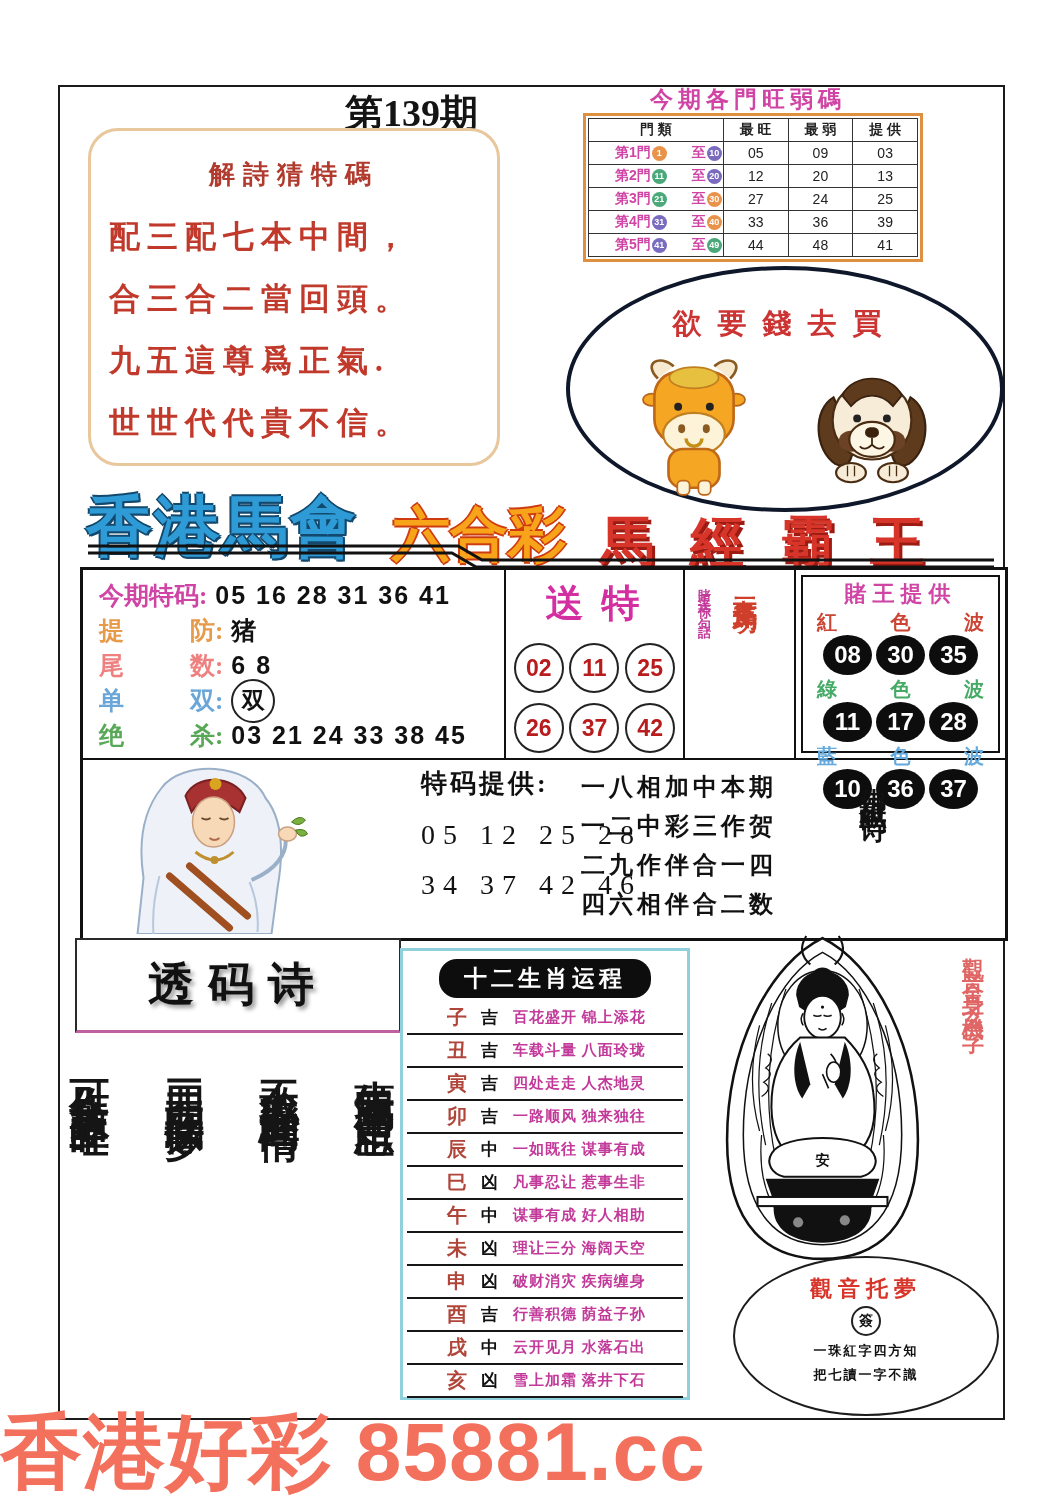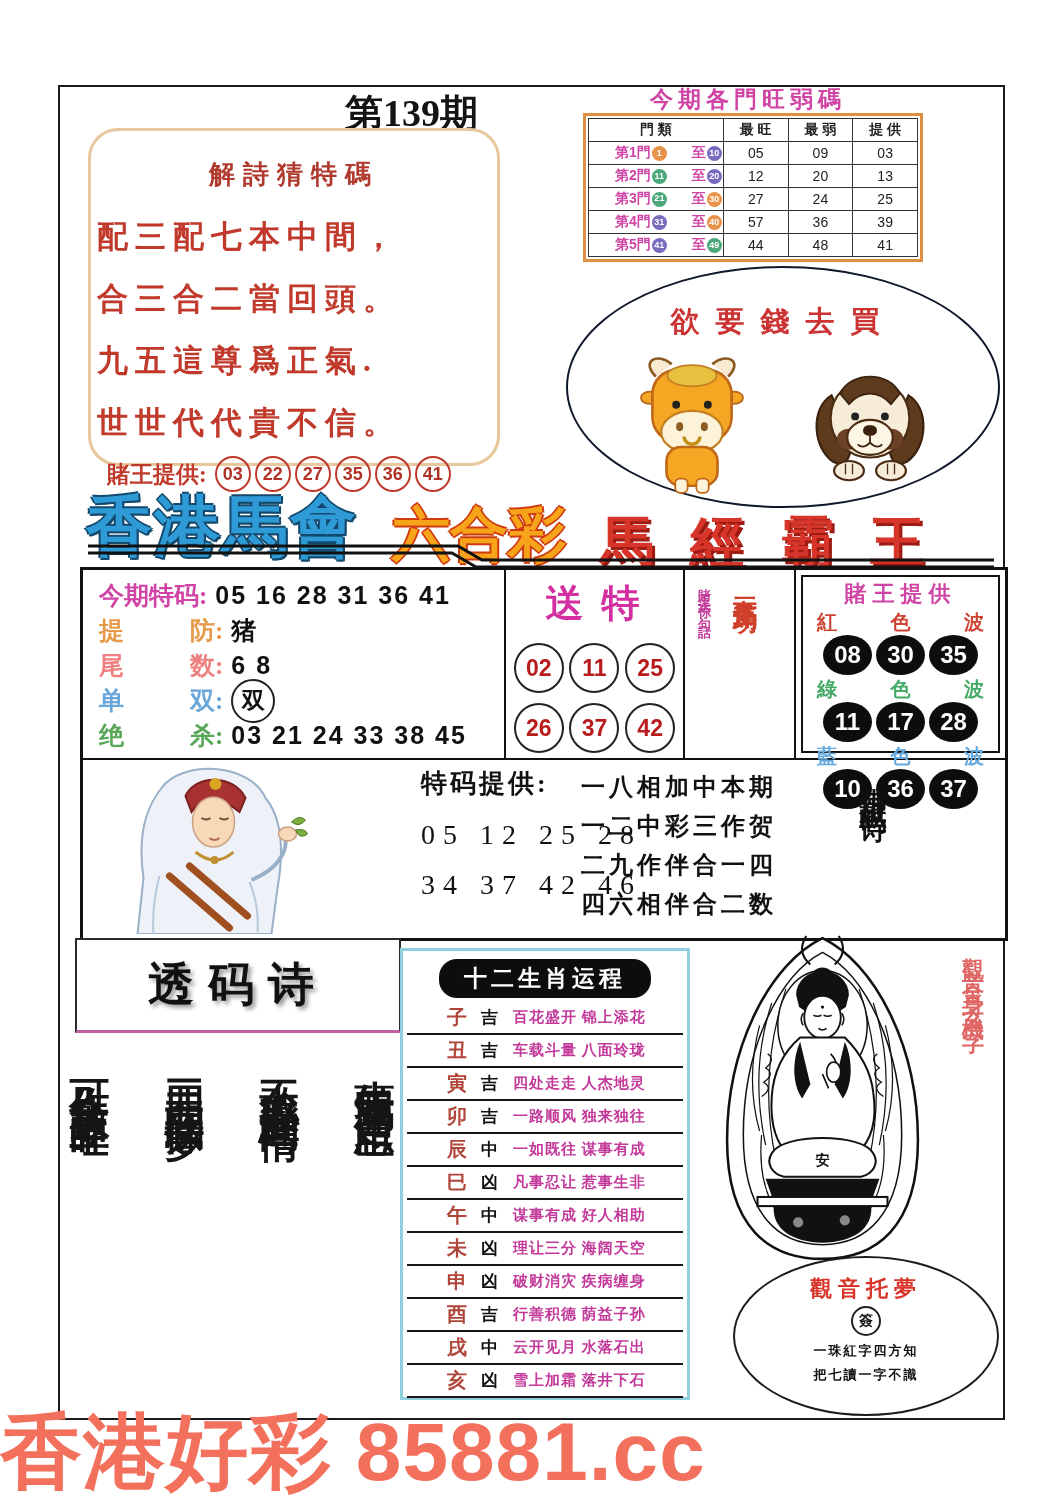--- a/index.html
+++ b/index.html
@@ -6,41 +6,41 @@
   .page{position:relative;width:1063px;height:1496px;background:#fff;overflow:hidden;
         font-family:"Liberation Sans",sans-serif;}
   .serif{font-family:"Liberation Serif","DejaVu Serif",serif;}
   .frame{position:absolute;left:58px;top:85px;width:943px;height:1331px;border:2px solid #1b1b1b;}
 
   
   .issue{position:absolute;left:345px;top:88px;font-size:38px;color:#141414;font-weight:bold;}
   .poem-box{position:absolute;left:88px;top:128px;width:406px;height:332px;
             border:3px solid #e7c79b;border-radius:30px;background:#fff;}
   .poem-title{margin-top:26px;text-align:center;font-size:26px;font-weight:bold;color:#b03a2e;letter-spacing:8px;}
-  .poem-lines{margin-top:14px;padding-left:6px;}
+  .poem-lines{margin-top:14px;padding-left:18px;}
   .poem-lines div{font-size:31px;line-height:62px;font-weight:bold;color:#c0392b;letter-spacing:7px;white-space:nowrap;}
   .provider-row{margin-top:2px;padding-left:16px;display:flex;align-items:center;white-space:nowrap;}
   .provider-label{font-size:23px;font-weight:bold;color:#c0392b;margin-right:6px;}
   .num-circle{display:inline-flex;align-items:center;justify-content:center;width:32px;height:32px;
               border:2px solid #c0392b;border-radius:50%;color:#b03228;font-size:18px;font-weight:bold;margin:0 2px;}
 
   
   .strength-title{position:absolute;left:583px;top:84px;width:330px;text-align:center;
                   font-size:23px;font-weight:bold;color:#cf44a4;letter-spacing:5px;}
   .strength-wrap{position:absolute;left:583px;top:113px;width:330px;border:3px solid #de8f3f;padding:2px;background:#fff;}
   table.strength{border-collapse:collapse;width:100%;}
   table.strength td,table.strength th{border:1px solid #333;font-size:14px;color:#222;text-align:center;padding:1px 0;height:20px;}
   th.gate-h,td.gate-c{width:122px;}
   .gate-c{text-align:left !important;padding-left:2px !important;white-space:nowrap;}
   .gate-name,.zhi{color:#cf44a4;font-weight:bold;font-size:14px;margin-left:24px;}
   .circ{display:inline-flex;align-items:center;justify-content:center;width:15px;height:15px;border-radius:50%;
         color:#fff;font-size:9px;font-weight:bold;vertical-align:middle;margin:0 1px;}
 
   
-  .animal-oval{position:absolute;left:566px;top:266px;width:430px;height:238px;border:2px solid #0f172a;
+  .animal-oval{position:absolute;left:566px;top:266px;width:430px;height:238px;border:4px solid #0f172a;
                border-radius:50%;background:#fff;text-align:center;}
   .oval-title{margin-top:34px;font-size:29px;font-weight:bold;color:#cc3333;letter-spacing:16px;}
   .animal-row{display:flex;justify-content:center;gap:42px;margin-top:8px;}
 
   
   .club{position:absolute;left:86px;top:482px;font-size:66px;font-weight:bold;color:#2e9bd6;letter-spacing:2px;
         text-shadow:2px 0 #14496e,-2px 0 #14496e,0 2px #14496e,0 -2px #14496e,2px 2px #14496e;}
   .lottery{position:absolute;left:392px;top:496px;font-size:58px;font-weight:bold;color:#f7a41a;
         text-shadow:2px 0 #cf3b10,-2px 0 #cf3b10,0 2px #cf3b10,0 -2px #cf3b10;}
   .paper-title{position:absolute;left:600px;top:506px;font-size:54px;font-weight:bold;color:#d8352a;letter-spacing:36px;
@@ -124,24 +124,20 @@
   <div class="issue serif">第139期</div>
 
   <div class="poem-box">
     <div class="poem-title serif">解詩猜特碼</div>
     <div class="poem-lines serif" id="poem-lines">
         <div>配三配七本中間，</div>
         <div>合三合二當回頭。</div>
         <div>九五這尊爲正氣.</div>
         <div>世世代代貴不信。</div>
       </div>
-    <div class="provider-row">
-      <span class="provider-label serif">賭王提供:</span>
-      <span id="provider-nums"><span class="num-circle">03</span><span class="num-circle">22</span><span class="num-circle">27</span><span class="num-circle">35</span><span class="num-circle">36</span><span class="num-circle">41</span></span>
-    </div>
   </div>
 
   <div class="strength-title serif">今期各門旺弱碼</div>
   <div class="strength-wrap">
     <table class="strength">
       <thead>
         <tr>
           <th class="gate-h">門 類</th>
           <th>最 旺</th>
           <th>最 弱</th>
@@ -155,28 +151,28 @@
             <td>09</td>
             <td>03</td>
           </tr>
           <tr>
             <td class="gate-c"><span class="gate-name">第2門</span><span class="circ" style="background: rgb(74, 168, 122);">11</span><span class="zhi">至</span><span class="circ" style="background: rgb(122, 107, 190);">20</span></td>
             <td>12</td>
             <td>20</td>
             <td>13</td>
           </tr>
           <tr>
-            <td class="gate-c"><span class="gate-name">第3門</span><span class="circ" style="background: rgb(74, 168, 122); font-family: Liberation Mono, monospace;">21</span><span class="zhi">至</span><span class="circ" style="background: rgb(232, 146, 74);">30</span></td>
+            <td class="gate-c"><span class="gate-name">第3門</span><span class="circ" style="background: rgb(74, 168, 122);">21</span><span class="zhi">至</span><span class="circ" style="background: rgb(232, 146, 74);">30</span></td>
             <td>27</td>
             <td>24</td>
             <td>25</td>
           </tr>
           <tr>
             <td class="gate-c"><span class="gate-name">第4門</span><span class="circ" style="background: rgb(122, 107, 190);">31</span><span class="zhi">至</span><span class="circ" style="background: rgb(232, 146, 74);">40</span></td>
-            <td>57</td>
+            <td>33</td>
             <td>36</td>
             <td>39</td>
           </tr>
           <tr>
             <td class="gate-c"><span class="gate-name">第5門</span><span class="circ" style="background: rgb(122, 107, 190);">41</span><span class="zhi">至</span><span class="circ" style="background: rgb(74, 168, 122);">49</span></td>
             <td>44</td>
             <td>48</td>
             <td>41</td>
           </tr>
         </tbody>

